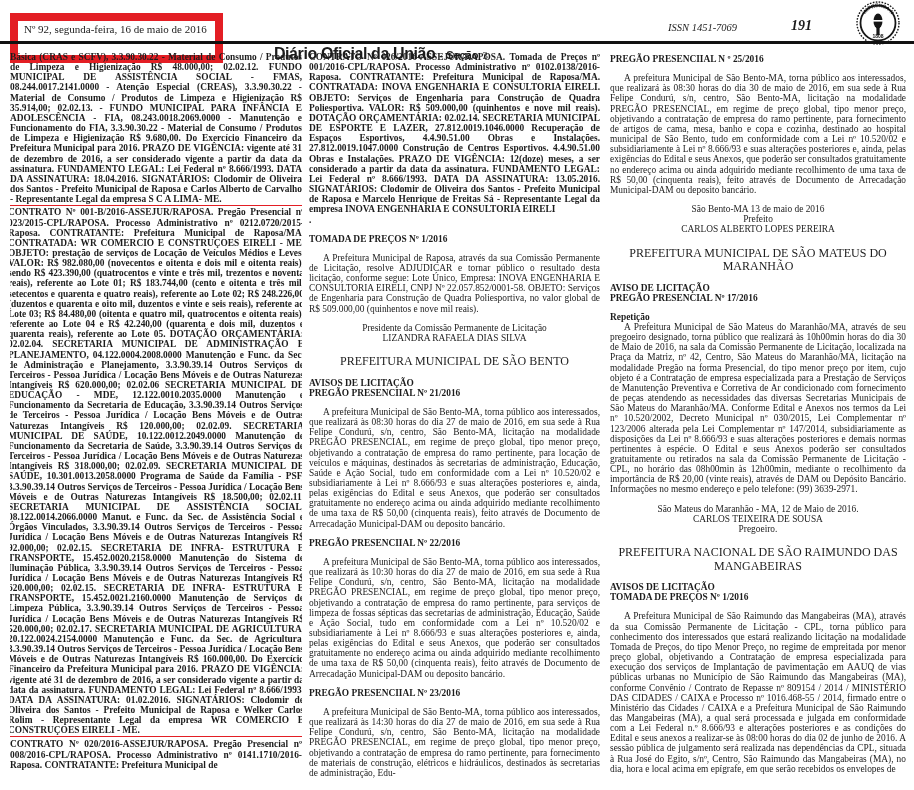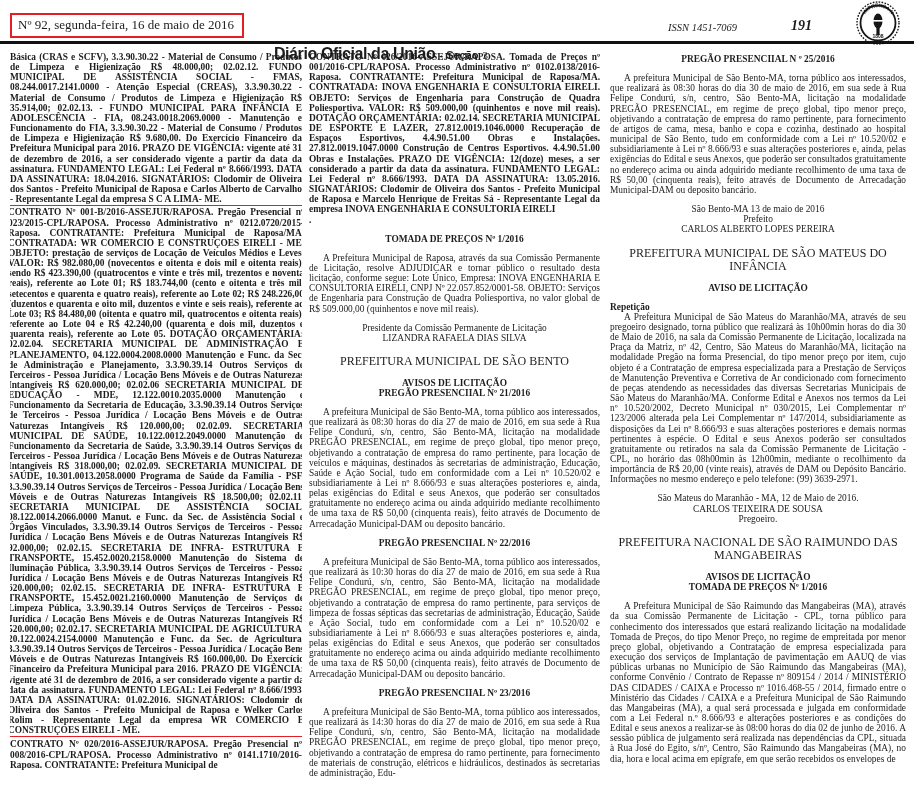--- a/index.html
+++ b/index.html
@@ -1,39 +1,39 @@
 <!DOCTYPE html>
 <html><head>
 <meta charset="utf-8">
 <style>
   html,body{margin:0;padding:0;background:#888;}
   #page{position:relative;width:914px;height:790px;background:#ffffff;overflow:hidden;
         font-family:"Liberation Serif",serif;color:#1c1c1c;}
   
   #hdr-rule{position:absolute;left:0;top:41px;width:914px;height:3px;background:#111;}
-  .edition-box{position:absolute;left:10px;top:13px;border:2px solid #ec4899;
-               padding:2px 8px 3px 6px;font-size:13px;white-space:nowrap;}
+  .edition-box{position:absolute;left:10px;top:13px;border:8px solid #ec4899;
+               padding:2px 8px 20px 6px;font-size:11px;white-space:nowrap;}
   .masthead{position:absolute;left:0;top:15px;width:762px;text-align:center;margin-top:30px;}
   .masthead .mh-main{font-family:"Liberation Sans",sans-serif;font-weight:bold;
                      font-size:16px;letter-spacing:-0.4px;}
   .masthead .mh-sec{font-family:"Liberation Sans",sans-serif;font-weight:bold;font-size:11px;}
   .masthead .mh-secnum{font-family:"Liberation Serif",serif;font-size:11px;}
   .issn{position:absolute;left:668px;top:22px;font-style:italic;font-size:10.5px;}
   .pagenum{position:absolute;left:791px;top:18px;font-style:italic;font-weight:bold;font-size:14px;}
   .seal{position:absolute;left:852px;top:0px;}
   
   .col{position:absolute;top:52px;height:738px;overflow:hidden;
        font-size:9.4px;line-height:10.15px;text-align:justify;}
   .col-left{left:10px;width:292px;}
   .col-mid{left:309px;width:291px;}
   .col-right{left:610px;width:296px;}
   .par{margin:0;text-indent:14px;}
   .par.flush{text-indent:0;font-weight:bold;}
   .red-box{border:1px solid #0f766e;padding:1px 3px;margin:1px -6px 2px -6px;}
-  .hgroup{margin:9px 0 9px;text-align:center;}
+  .hgroup{margin:9px 0 9px;}
   .h-line{font-weight:bold;}
   .muni{margin:12px 2px 0;text-align:center;font-size:12px;line-height:13.5px;}
   .sig{margin:9px 0 9px;text-align:center;}
 </style>
 </head>
 <body>
 
 <div id="page">
 
   <div class="edition-box red-box-border" style="border-color: rgb(227, 30, 36);">
@@ -114,24 +114,25 @@
       <div class="h-line">PREGÃO PRESENCIIAL N º 25/2016</div>
     </div>
     <p class="par">A prefeitura Municipal de São Bento-MA, torna público aos interessados, que realizará às 08:30 horas do dia 30 de maio de 2016, em sua sede à Rua Felipe Condurú, s/n, centro, São Bento-MA, licitação na modalidade PREGÃO PRESENCIAL, em regime de preço global, tipo menor preço, objetivando a contratação de empresa do ramo pertinente, para fornecimento de artigos de cama, mesa, banho e copa e cozinha, destinado ao hospital municipal de São Bento, tudo em conformidade com a Lei nº 10.520/02 e subsidiariamente à Lei nº 8.666/93 e suas alterações posteriores e, ainda, pelas exigências do Edital e seus Anexos, que poderão ser consultados gratuitamente no endereço acima ou ainda adquirido mediante recolhimento de uma taxa de R$ 50,00 (cinquenta reais), feito através de Documento de Arrecadação Municipal-DAM ou deposito bancário.</p>
 
     <div class="sig">
       <div>São Bento-MA 13 de maio de 2016</div>
       <div>Prefeito</div>
       <div>CARLOS ALBERTO LOPES PEREIRA</div>
     </div>
 
-    <div class="muni">PREFEITURA MUNICIPAL DE SÃO MATEUS DO INFÂNCIA</div>
+    <div class="muni">PREFEITURA MUNICIPAL DE SÃO MATEUS DO MARANHÃO</div>
 
     <div class="hgroup">
       <div class="h-line">AVISO DE LICITAÇÃO</div>
+      <div class="h-line">PREGÃO PRESENCIAL Nº 17/2016</div>
     </div>
     <p class="par flush">Repetição</p>
     <p class="par">A Prefeitura Municipal de São Mateus do Maranhão/MA, através de seu pregoeiro designado, torna público que realizará às 10h00min horas do dia 30 de Maio de 2016, na sala da Comissão Permanente de Licitação, localizada na Praça da Matriz, nº 42, Centro, São Mateus do Maranhão/MA, licitação na modalidade Pregão na forma Presencial, do tipo menor preço por item, cujo objeto é a Contratação de empresa especializada para a Prestação de Serviços de Manutenção Preventiva e Corretiva de Ar condicionado com fornecimento de peças atendendo as necessidades das diversas Secretarias Municipais de São Mateus do Maranhão/MA. Conforme Edital e Anexos nos termos da Lei nº 10.520/2002, Decreto Municipal nº 030/2015, Lei Complementar nº 123/2006 alterada pela Lei Complementar nº 147/2014, subsidiariamente as disposições da Lei nº 8.666/93 e suas alterações posteriores e demais normas pertinentes à espécie. O Edital e seus Anexos poderão ser consultados gratuitamente ou retirados na sala da Comissão Permanente de Licitação - CPL, no horário das 08h00min às 12h00min, mediante o recolhimento da importância de R$ 20,00 (vinte reais), através de DAM ou Depósito Bancário. Informações no mesmo endereço e pelo telefone: (99) 3639-2971.</p>
 
     <div class="sig">
       <div>São Mateus do Maranhão - MA, 12 de Maio de 2016.</div>
       <div>CARLOS TEIXEIRA DE SOUSA</div>
       <div>Pregoeiro.</div>
     </div>
 

